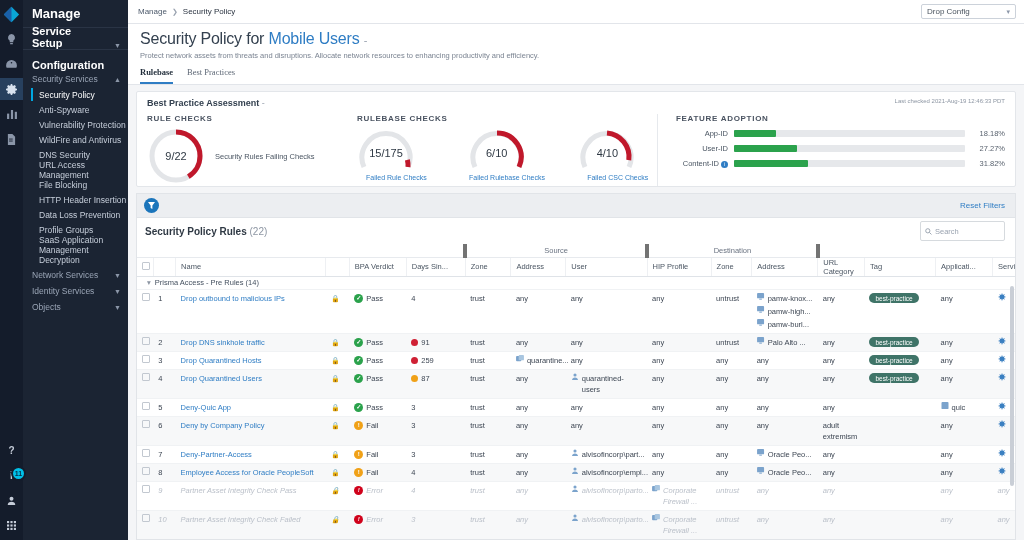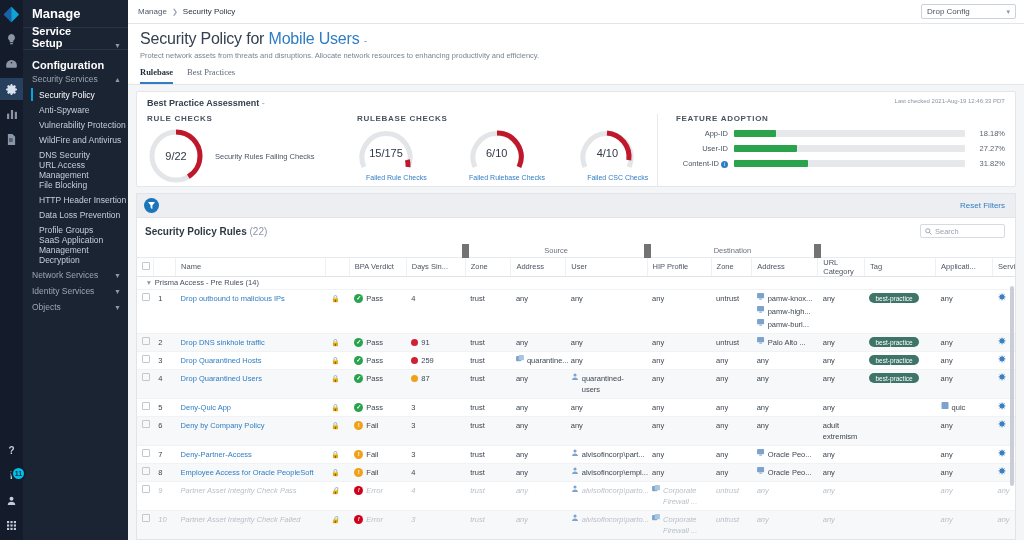--- a/index.html
+++ b/index.html
@@ -142,30 +142,30 @@
   .reset { font-size:8px; color:#2f7dc4; }
 
   
   .tblwrap { margin:0 8px; background:#fff; border:1px solid #e1e4e8; border-top:none; flex:1; overflow:hidden; }
   .tblhead-row {
     height:26px; display:flex; align-items:center; justify-content:space-between; padding:0 10px 0 8px;
   }
   .tbl-title { font-size:10px; font-weight:bold; color:#2f3944; }
   .tbl-title .cnt { font-weight:normal; color:#8d96a3; }
   .searchbox {
-    width:85px; height:14px; border:1px solid #d6dade; border-radius:2px;
+    width:85px; height:20px; border:1px solid #d6dade; border-radius:2px;
     display:flex; align-items:center; gap:3px; padding:0 4px; font-size:7.5px; color:#9aa3b0;
   }
 
   table { border-collapse:collapse; width:100%; table-layout:fixed; }
   th, td { font-size:7.5px; color:#3b4插; }
   th, td { color:#3b4插; }
   th { font-weight:normal; color:#4b5663; text-align:left; }
   .grp-top th {
-    height:13px; border-bottom:1px solid #e7eaee; border-left:7px solid #737373;
+    height:13px; border-bottom:1px solid #e7eaee; border-left:4px solid #737373;
     font-size:7.5px; color:#6a7381; text-align:center; padding:0;
   }
   .grp-top th.blank { border-left:none; }
   thead tr.cols th {
     height:16px; border-bottom:1px solid #dfe3e8; border-left:1px solid #eef0f3;
     padding:0 5px; color:#4b5663; font-size:7.5px; vertical-align:middle;
   }
   thead tr.cols th.first { border-left:none; }
   .grprow td {
     height:13px; font-size:7.5px; color:#44505f; padding-left:10px; background:#fff;

